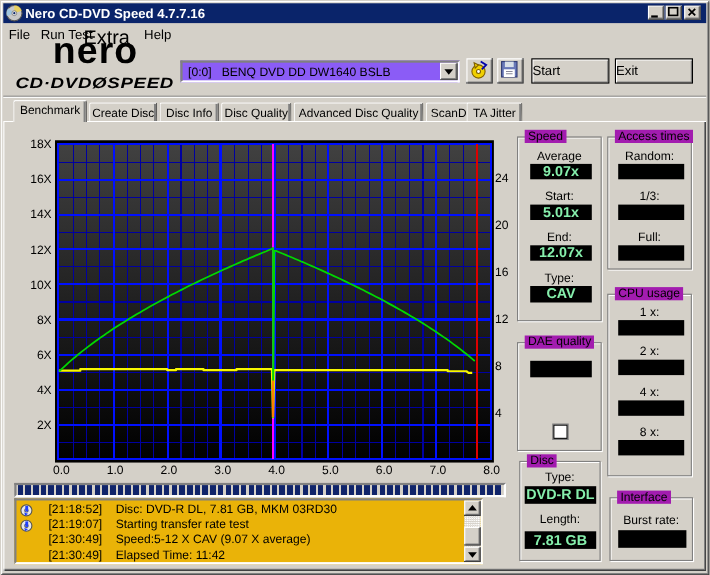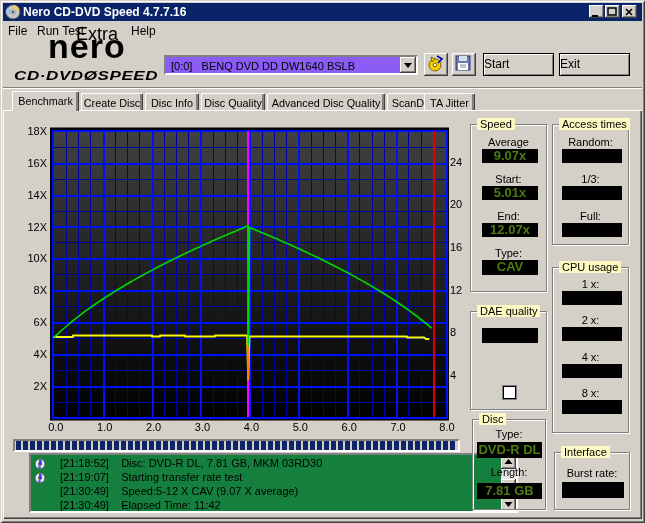--- a/index.html
+++ b/index.html
@@ -1,22 +1,22 @@
 <!DOCTYPE html>
 <html><head><meta charset="utf-8"><style>
 *{margin:0;padding:0;box-sizing:border-box}
 body{width:645px;height:523px;background:#d4d0c8;font-family:"Liberation Sans",sans-serif;position:relative;overflow:hidden}
 .abs{position:absolute}
 .sunken{border-top:2px solid #808080;border-left:2px solid #808080;border-right:2px solid #fff;border-bottom:2px solid #fff}
 .btn{background:#d4d0c8;border:1px solid #000;box-shadow:inset 1px 1px 0 #fff,inset -1px -1px 0 #808080;text-align:left;font-size:12px}
 .sbtn{background:#d4d0c8;box-shadow:inset -1px -1px 0 #404040,inset 1px 1px 0 #fff,inset -2px -2px 0 #808080;}
 .gb{position:absolute;border:1px solid #808080;box-shadow:1px 1px 0 #fff,inset 1px 1px 0 #fff}
-.gb>span{position:absolute;top:-7px;left:6px;background:#fef9c3;padding:0 3px;font-size:11px;line-height:12px;white-space:nowrap}
+.gb>span{position:absolute;top:-7px;left:6px;background:#a21caf;padding:0 3px;font-size:11px;line-height:12px;white-space:nowrap}
 .lbl{position:absolute;font-size:11px;text-align:center;width:100%}
-.val{position:absolute;background:#000;color:#4d7c0f;font-weight:bold;font-size:13px;text-align:center;line-height:14px}
+.val{position:absolute;background:#000;color:#86efac;font-weight:bold;font-size:13px;text-align:center;line-height:14px}
 .tab{position:absolute;top:93px;height:17px;background:#d4d0c8;border-top:1px solid #fff;border-left:1px solid #fff;border-right:1px solid #404040;border-radius:2px 2px 0 0;font-size:10.8px;text-align:center;padding-top:3px;white-space:nowrap;overflow:hidden;box-shadow:inset -2px 0 0 #808080}
 </style></head><body>
 
 <div class="abs" style="left:0;top:0;width:645px;height:523px;box-shadow:inset 1px 1px 0 #d4d0c8,inset -1px -1px 0 #404040,inset 2px 2px 0 #fff,inset -2px -2px 0 #808080"></div>
 
 <div class="abs" style="left:3px;top:3px;width:639px;height:18px;background:#0a246a"></div>
 <svg class="abs" style="left:5px;top:4px" width="16" height="16" viewBox="0 0 16 16">
  <circle cx="8" cy="8" r="7" fill="#c8c8c8"></circle>
     <circle cx="8" cy="8" r="7" fill="none" stroke="#555" stroke-width="1"></circle>
  <path d="M8 1a7 7 0 0 1 6.6 4.7L8 8z" fill="#e8d060"></path>
@@ -124,21 +124,21 @@
       <text x="349.2" y="431" text-anchor="middle" font-size="11">6.0</text>
       <text x="398.1" y="431" text-anchor="middle" font-size="11">7.0</text>
       <text x="447.0" y="431" text-anchor="middle" font-size="11">8.0</text>
     </g>
 </svg>
 
 <div class="abs sunken" style="left:13px;top:439px;width:447px;height:13px;background:#d4d0c8">
  <div class="abs" style="left:1px;top:0px;width:441px;height:9px;background:repeating-linear-gradient(90deg,#10246a 0,#10246a 5px,#d4d0c8 5px,#d4d0c8 7px)"></div>
 </div>
 
-<div class="abs sunken" style="left:29px;top:453px;width:489px;height:60px;background:#15803d">
+<div class="abs sunken" style="left:13px;top:453px;width:426px;height:60px;background:#eab308">
  <div class="abs" style="left:29px;top:1px;font-size:11px;line-height:14px;white-space:pre">[21:18:52]    Disc: DVD-R DL, 7.81 GB, MKM 03RD30
 [21:19:07]    Starting transfer rate test
 [21:30:49]    Speed:5-12 X CAV (9.07 X average)
 [21:30:49]    Elapsed Time: 11:42</div>
  <svg class="abs" style="left:2px;top:3px" width="14" height="26" viewBox="0 0 14 26">
   <g stroke="#555" fill="none">
         <circle cx="7" cy="6" r="5" fill="#e8e8e8"></circle>
         <circle cx="7" cy="6" r="1.5" fill="#fff"></circle>
       </g>
   <rect x="6" y="2" width="2.6" height="5" fill="#2040ff"></rect>

